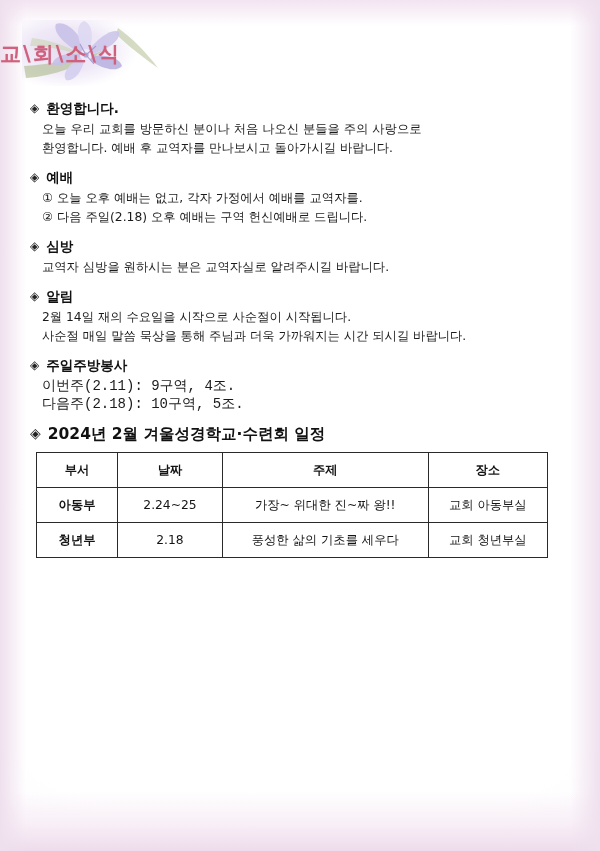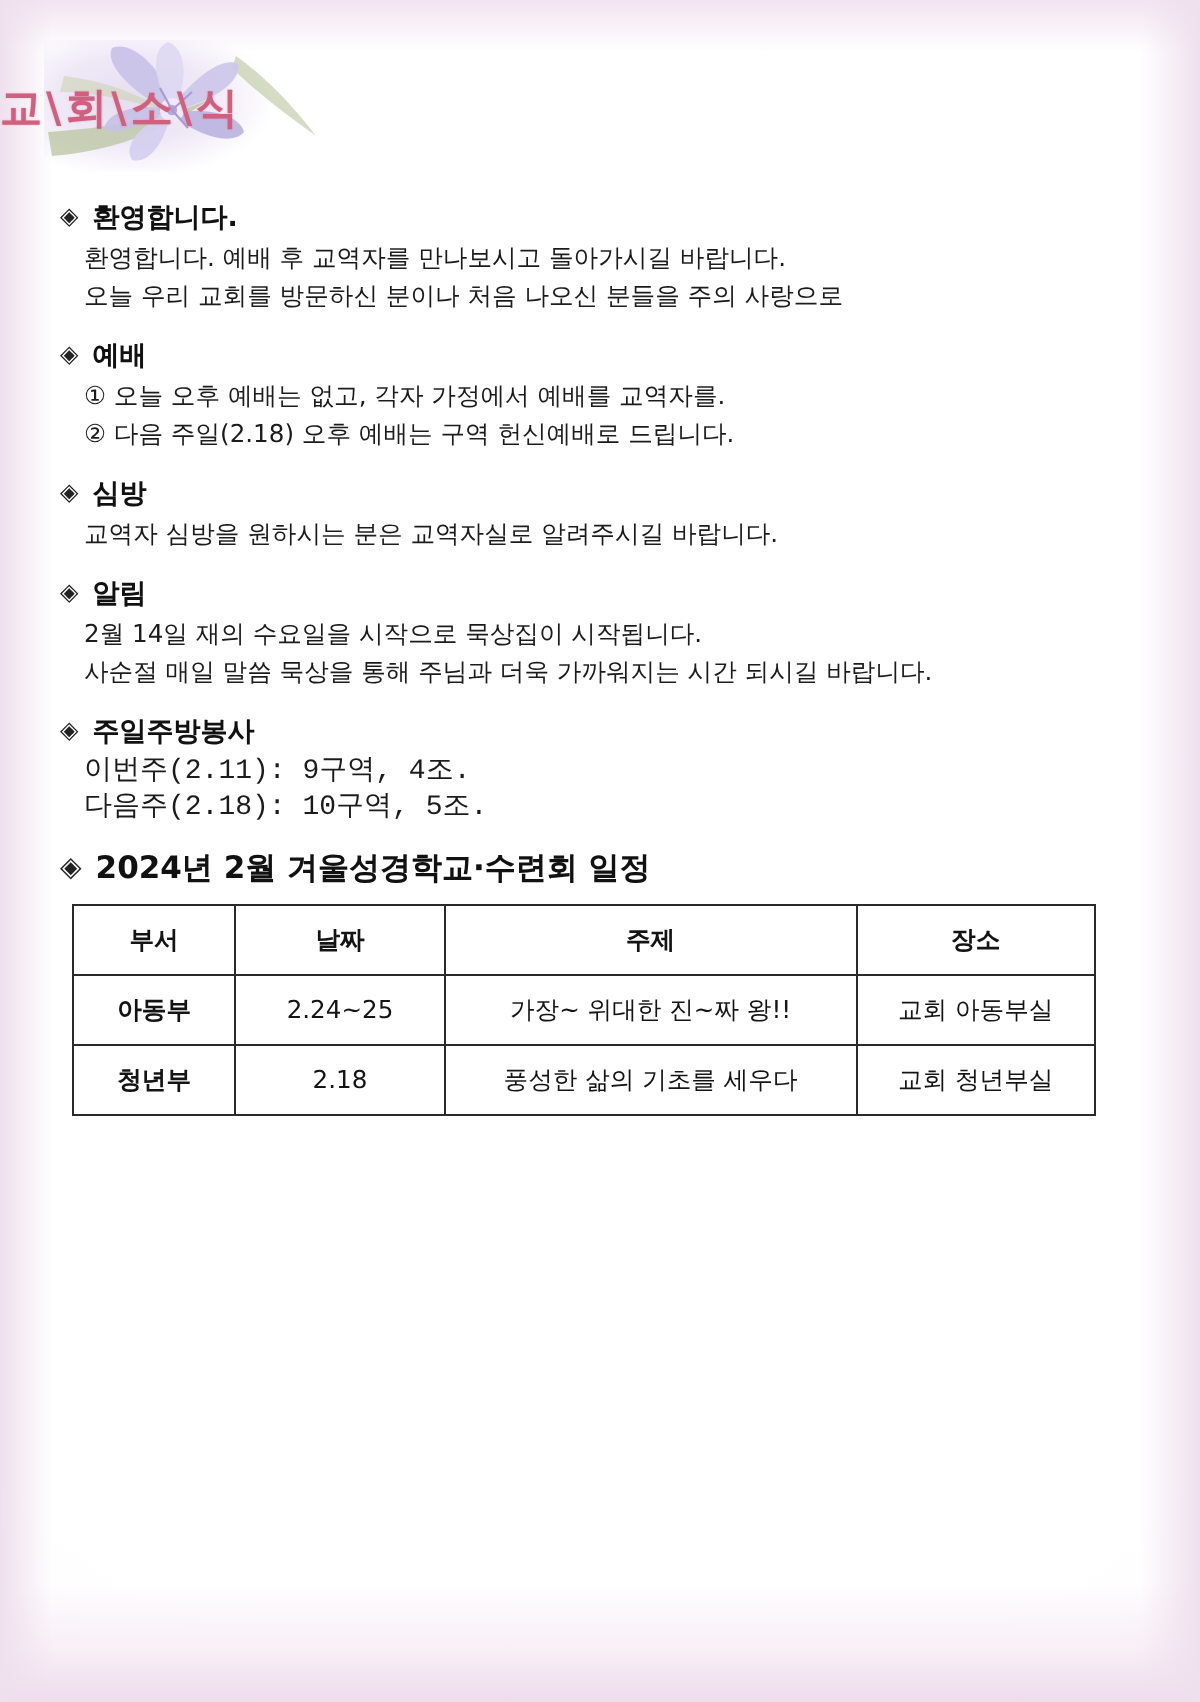--- a/index.html
+++ b/index.html
@@ -186,22 +186,22 @@
   </div>
 
   <div class="content">
 
     <div class="section">
       <div class="sec-head">
         <span class="diamond">◈</span>
         <span>환영합니다.</span>
       </div>
       <div class="sec-lines">
+        <div class="line">오늘 우리 교회를 방문하신 분이나 처음 나오신 분들을 주의 사랑으로</div>
         <div class="line">환영합니다. 예배 후 교역자를 만나보시고 돌아가시길 바랍니다.</div>
-        <div class="line">오늘 우리 교회를 방문하신 분이나 처음 나오신 분들을 주의 사랑으로</div>
       </div>
     </div>
 
     <div class="section">
       <div class="sec-head">
         <span class="diamond">◈</span>
         <span>예배</span>
       </div>
       <div class="sec-lines">
         <div class="line">① 오늘 오후 예배는 없고, 각자 가정에서 예배를 교역자를.</div>
@@ -218,21 +218,21 @@
         <div class="line">교역자 심방을 원하시는 분은 교역자실로 알려주시길 바랍니다.</div>
       </div>
     </div>
 
     <div class="section">
       <div class="sec-head">
         <span class="diamond">◈</span>
         <span>알림</span>
       </div>
       <div class="sec-lines">
-        <div class="line">2월 14일 재의 수요일을 시작으로 묵상집이 시작됩니다.</div>
+        <div class="line">2월 14일 재의 수요일을 시작으로 사순절이 시작됩니다.</div>
         <div class="line">사순절 매일 말씀 묵상을 통해 주님과 더욱 가까워지는 시간 되시길 바랍니다.</div>
       </div>
     </div>
 
     <div class="section tight">
       <div class="sec-head">
         <span class="diamond">◈</span>
         <span>주일주방봉사</span>
       </div>
       <div class="sec-lines">

